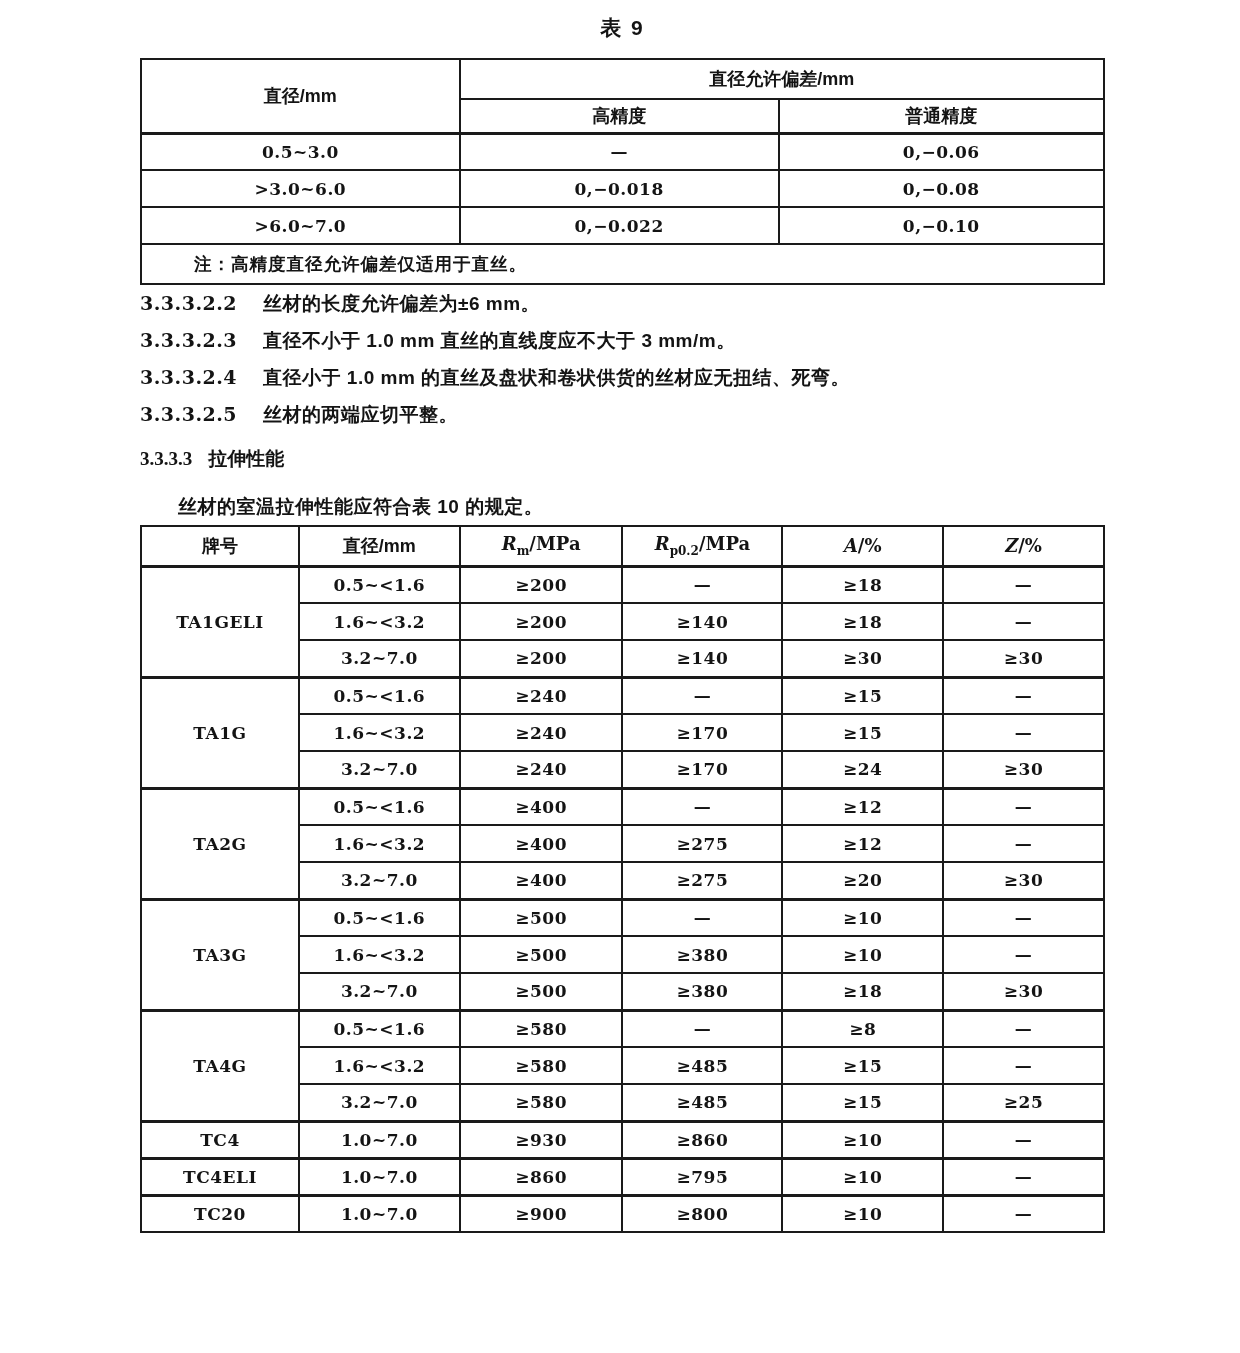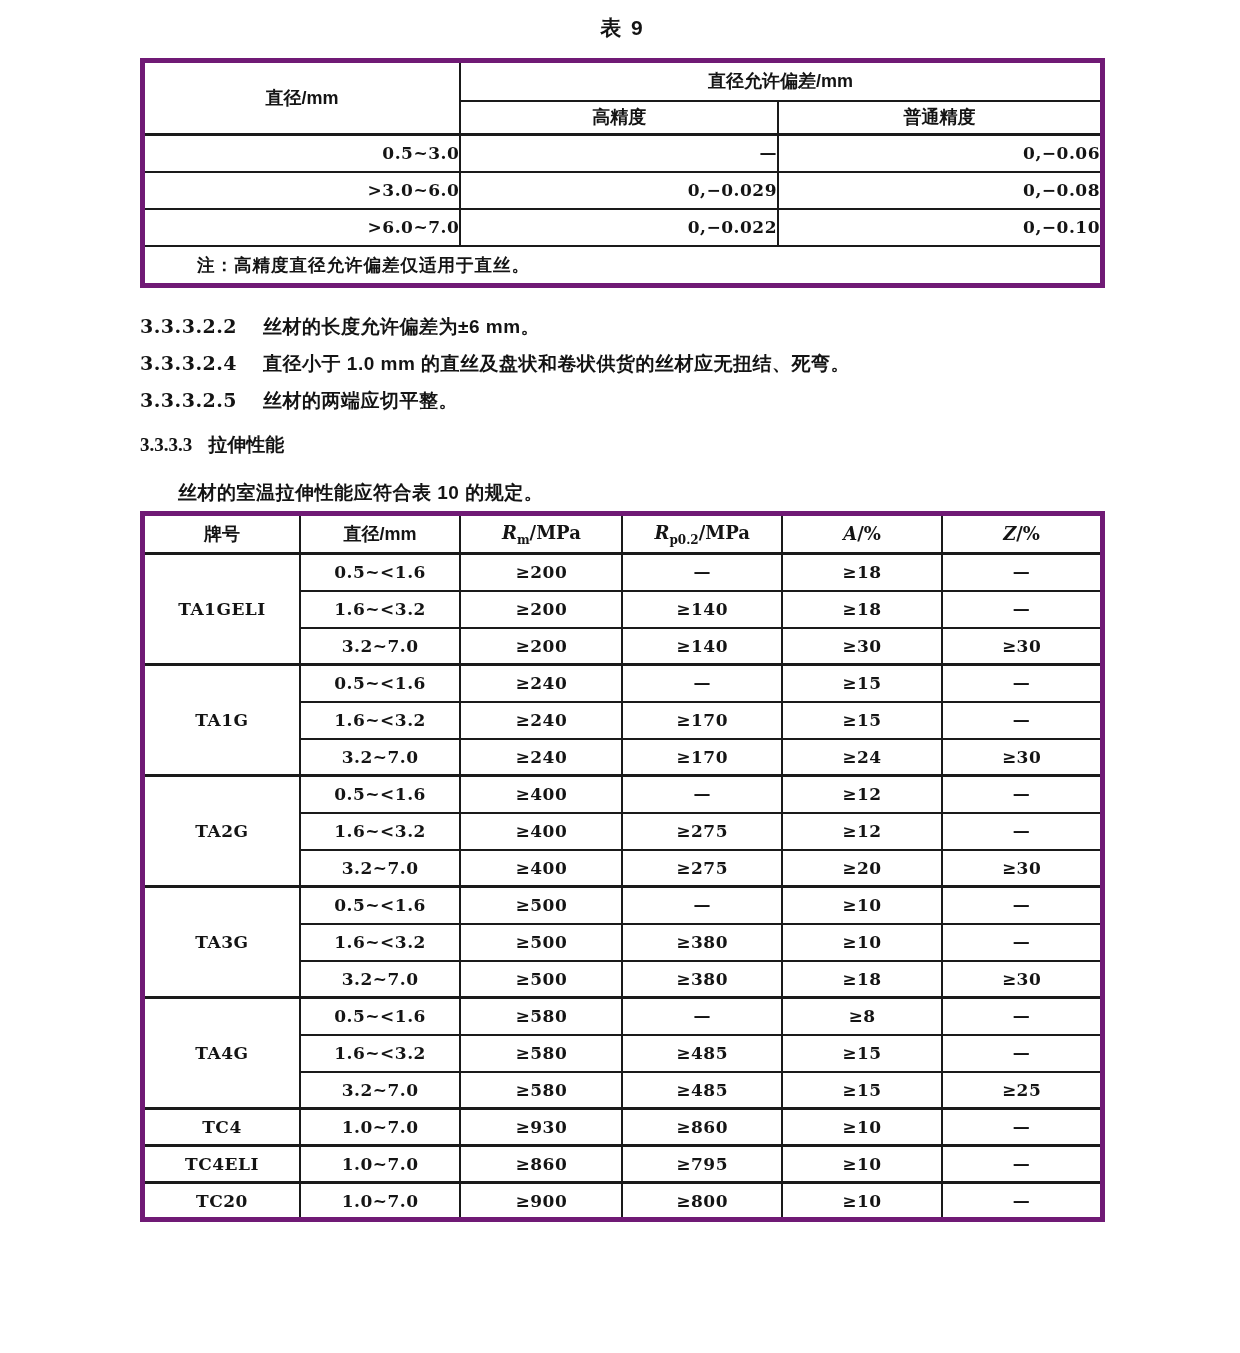--- a/index.html
+++ b/index.html
@@ -14,48 +14,48 @@
   .content { margin-left:140px; width:965px; }
 
   .tbl-title {
     text-align:center; font-size:21px; font-weight:700;
     letter-spacing:2px; margin-bottom:16px;
   }
   .tbl-title.second { margin-top:20px; margin-bottom:24px; }
 
   table {
     border-collapse:collapse; table-layout:fixed; width:100%;
-    border:5px solid #701a75;
+    border:2px solid #701a75;
   }
   th, td {
     border:2px solid #1a1a1a;
     text-align:center; vertical-align:middle;
     font-size:17px;
   }
   th { font-weight:700; font-size:18px; }
   td {
     font-family:"DejaVu Serif","Liberation Serif",serif;
     font-weight:600; letter-spacing:0.5px;
   }
 
   
   .t9 { margin-bottom:0; }
   .t9 .hrow1 th { height:40px; }
   .t9 .hrow2 th { height:34px;margin-top:35px; }
-  .t9 tr.drow td { height:37px;text-align:right; }
+  .t9 tr.drow td { height:37px; }
   .t9 .hsep { border-bottom:3px solid #1a1a1a; }
   .t9 td.note {
     text-align:left; padding-left:52px; height:40px;
     font-family:"Liberation Sans","DejaVu Sans",sans-serif;
     font-weight:700; font-size:17.5px; letter-spacing:1px;
     border-top:2px solid #1a1a1a;
   }
 
   
-  .clauses { margin-top:20px; }
+  .clauses { }
   .para { line-height:36px; font-size:19px; font-weight:700; letter-spacing:0.5px; }
   .para .cnum { margin-right:26px; font-family:"DejaVu Serif","Liberation Serif",serif; }
   .heading { margin-top:8px; line-height:36px; font-size:19px; font-weight:700; }
   .heading .cnum { margin-right:16px; font-family:Liberation Serif, serif; }
   .intro { margin-top:12px; line-height:36px; font-size:19px; font-weight:600; text-indent:38px; letter-spacing:0.5px; }
 
   
   .t10 th { height:40px; border-bottom:3px solid #1a1a1a; }
   .t10 td { height:37px; }
   .t10 tr.gs td { border-top:3px solid #1a1a1a;border-radius:13px; }
@@ -89,37 +89,40 @@
         <th class="hsep">高精度</th>
         <th class="hsep">普通精度</th>
       </tr>
       <tr class="drow">
         <td>0.5~3.0</td>
         <td>—</td>
         <td>0,−0.06</td>
       </tr>
       <tr class="drow">
         <td>&gt;3.0~6.0</td>
-        <td>0,−0.029</td>
+        <td>0,−0.018</td>
         <td>0,−0.08</td>
       </tr>
       <tr class="drow">
         <td>&gt;6.0~7.0</td>
         <td>0,−0.022</td>
         <td>0,−0.10</td>
       </tr>
       <tr>
         <td colspan="3" class="note">注：高精度直径允许偏差仅适用于直丝。</td>
       </tr>
     </tbody>
       </table>
 
     <div class="clauses">
       <div class="para">
         <span class="cnum">3.3.3.2.2</span><span class="ctext">丝材的长度允许偏差为±6 mm。</span>
+      </div>
+      <div class="para">
+        <span class="cnum">3.3.3.2.3</span><span class="ctext">直径不小于 1.0 mm 直丝的直线度应不大于 3 mm/m。</span>
       </div>
       <div class="para">
         <span class="cnum">3.3.3.2.4</span><span class="ctext">直径小于 1.0 mm 的直丝及盘状和卷状供货的丝材应无扭结、死弯。</span>
       </div>
       <div class="para">
         <span class="cnum">3.3.3.2.5</span><span class="ctext">丝材的两端应切平整。</span>
       </div>
     </div>
 
     <div class="heading">

